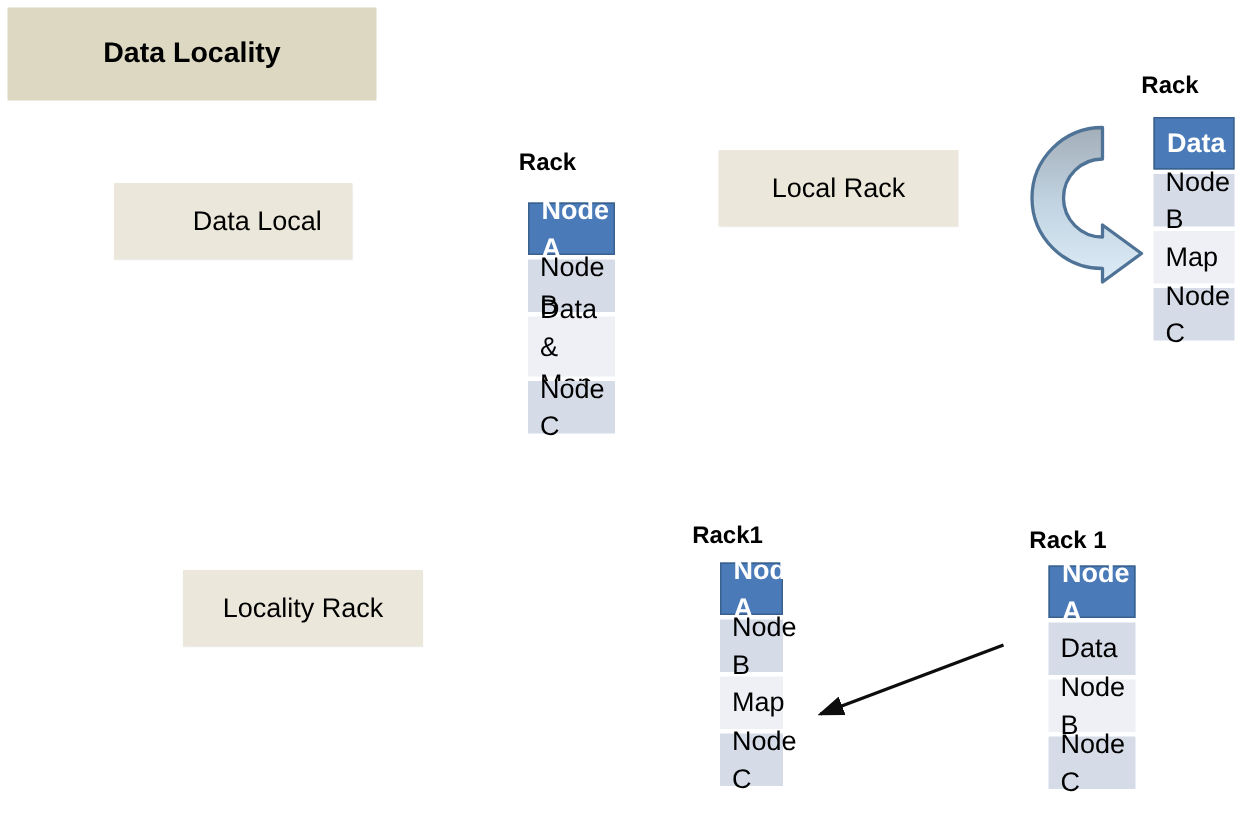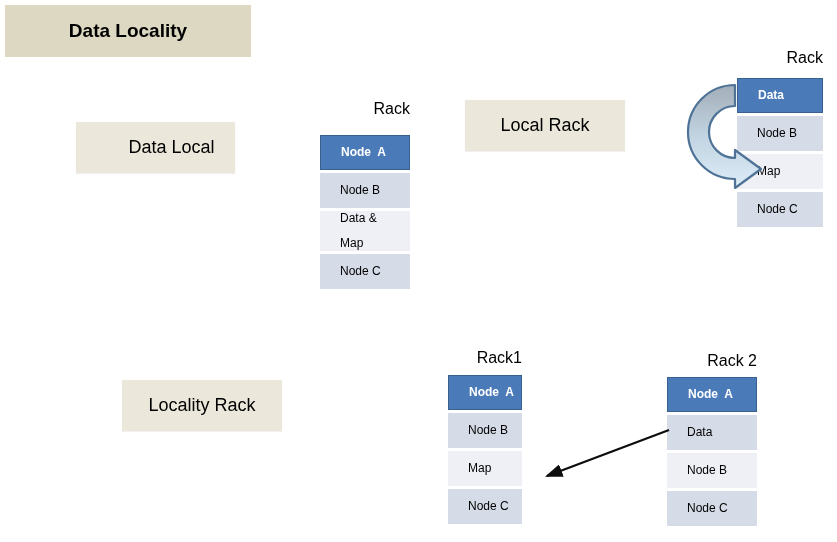--- a/index.html
+++ b/index.html
@@ -2,47 +2,47 @@
 <html style="--title-bg: #ddd8c2; --label-bg: #ebe8db; --header-blue: #4a7ab8; --header-border: #38618e; --band-dark: #d5dbe7; --band-light: #eef0f6; --arrow-stroke: #4e7396; --black-arrow: #0d0d0d;"><head>
 <meta charset="utf-8">
 <style>
   * { margin:0; padding:0; box-sizing:border-box; }
   html,body { width:837px; height:542px; background:#ffffff; overflow:hidden;
               font-family:"Liberation Sans", sans-serif; color:#000; }
   #canvas { position:relative; width:837px; height:542px; background:#ffffff; }
 
   
   .headline-box {
-    position:absolute; left:5px; top:5px; width:246px; height:52px;
+    position:absolute; left:5px; top:5px; width:246px; height:62px;
     background:var(--title-bg, #ddd8c2);
     display:flex; align-items:center; justify-content:center;
     font-size:19px; font-weight:bold;
   }
   .scenario-label {
     position:absolute; width:160px; height:51px;
     background:var(--label-bg, #ebe8db);
     display:flex; align-items:center; justify-content:center;
     font-size:18px;
     box-shadow:0 1px 1px rgba(0,0,0,0.06);
   }
   #label-data-local     { left:76px;  top:122px; width:159px;padding-left:32px; }
-  #label-local-rack     { left:465px; top:100px; }
+  #label-local-rack     { left:479px; top:100px; }
   #label-different-rack { left:122px; top:380px; }
 
   
   .tbl { position:absolute; }
   .tbl-title {
-    height:24px; line-height:24px; text-align:right;
-    font-size:16px; font-weight:normal;
+    height:24px; line-height:24px; text-align:center;
+    font-size:16px; font-weight:bold;
   }
   .tbl-rows { display:flex; flex-direction:column; gap:3px; }
   .trow {
     height:35px; display:flex; align-items:center;
-    padding-left:20px; font-size:12px;
-    white-space:pre-wrap; line-height:25px;
+    padding-left:8px; font-size:18px;
+    white-space:pre-wrap; line-height:25px;margin-left:32px;
   }
   .trow-tall { height:40px; }
   .row-header {
     background:var(--header-blue, #4a7ab8); color:#ffffff; font-weight:bold;
     border:1px solid var(--header-border, #38618e);
   }
   .row-dark  { background:var(--band-dark,  #d5dbe7); }
   .row-light { background:var(--band-light, #eef0f6); }
 
   
@@ -85,21 +85,21 @@
     <div class="tbl-title">Rack1</div>
     <div class="tbl-rows" style="margin-top:5px;">
       <div class="trow row-header">Node  A</div>
       <div class="trow row-dark">Node B</div>
       <div class="trow row-light">Map</div>
       <div class="trow row-dark">Node C</div>
     </div>
   </div>
 
   <div class="tbl" style="left:667px; top:349px; width:90px;">
-    <div class="tbl-title">Rack 2</div>
+    <div class="tbl-title">Rack 1</div>
     <div class="tbl-rows" style="margin-top:4px;">
       <div class="trow row-header">Node  A</div>
       <div class="trow row-dark">Data</div>
       <div class="trow row-light">Node B</div>
       <div class="trow row-dark">Node C</div>
     </div>
   </div>
 
   <svg id="arrow-layer" viewBox="0 0 837 542" xmlns="http://www.w3.org/2000/svg">
     <defs>

